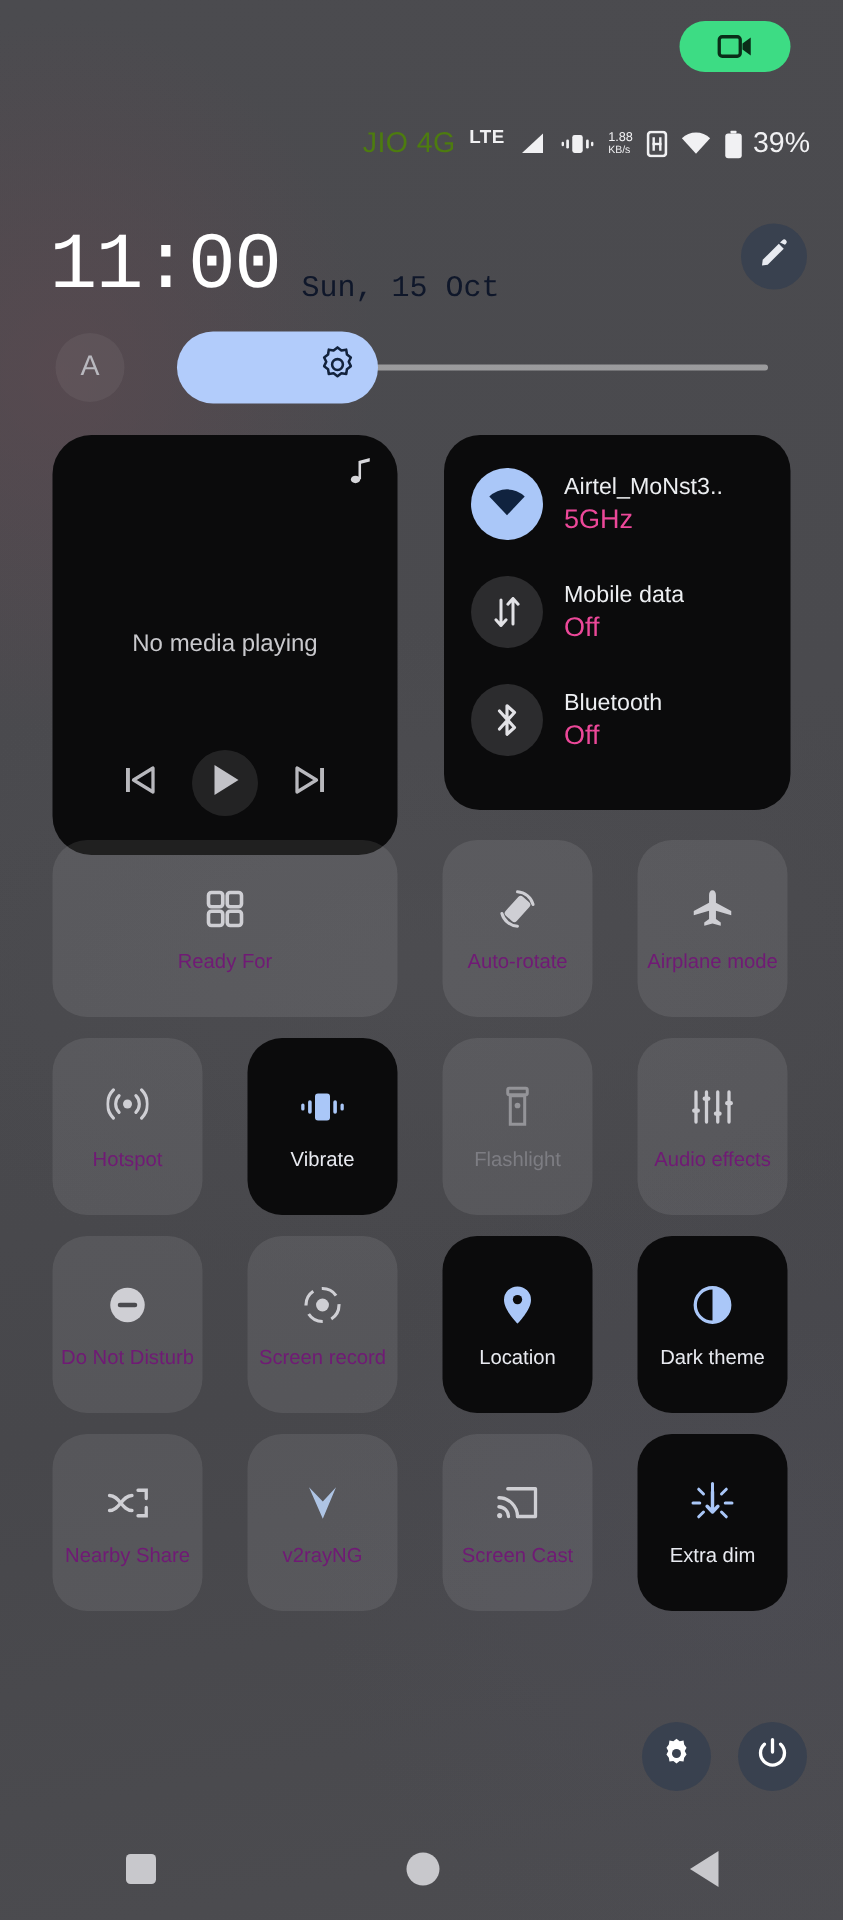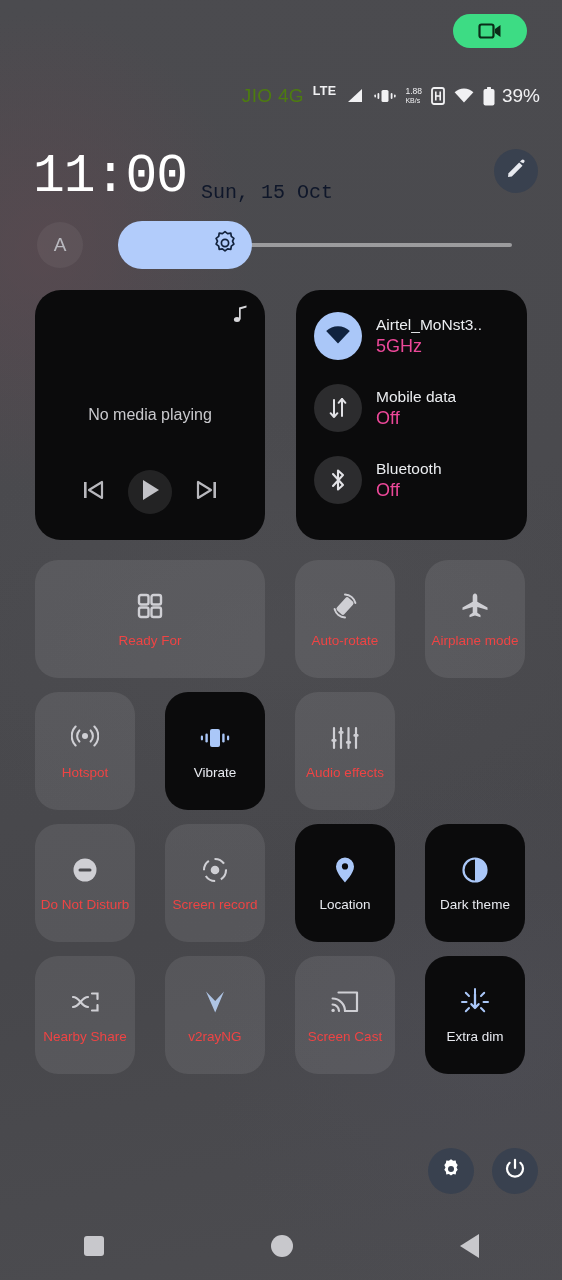--- a/index.html
+++ b/index.html
@@ -81,21 +81,21 @@
     padding-right: 14px;
   }
 
   
   .bigtiles {
     position: absolute; top: 290px; left: 35px;
     width: 492px; height: 250px;
     display: flex; gap: 31px;
   }
   .media-tile {
-    width: 230px; height: 250px; border-radius: 26px;
+    width: 230px; height: 280px; border-radius: 26px;
     background: #0b0b0c; position: relative;
   }
   .media-note { position: absolute; top: 14px; right: 16px; }
   .media-text {
     position: absolute; top: 0; left:0; right:0; bottom: 0;
     display:flex; align-items:center; justify-content:center;
     font-size: 16px; color: #c9c9cd;
   }
   .media-ctrls {
     position:absolute; bottom: 26px; left: 0; right: 0;
@@ -131,21 +131,21 @@
   .grid-row { display: flex; gap: 30px; margin-bottom: 14px; height: 118px; }
   .tile {
     width: 100px; height: 118px; border-radius: 23px;
     background: rgba(255,255,255,0.085);
     display:flex; flex-direction: column; align-items:center; justify-content:center;
     gap: 12px; overflow: hidden;
   }
   .tile.wide { width: 230px; }
   .tile.on { background: #0b0b0c; }
   .tile-label {
-    font-size: 13.5px; color: #ef4444; white-space: nowrap;
+    font-size: 13.5px; color: #701a75; white-space: nowrap;
     max-width: 100%; padding: 0 3px;
   }
   .tile.on .tile-label { color: #e8eaf0; }
   .tile.disabled .tile-label { color: #7d7d83; }
   .tile.disabled svg { opacity: .5; }
   .tile-ic { height: 30px; display:flex; align-items:center; justify-content:center; }
 
   
   .footer {
     position: absolute; top: 1148px; right: 24px;
@@ -381,20 +381,30 @@
         <svg width="32" height="26" viewBox="0 0 32 26">
             <rect x="11" y="4" width="10" height="18" rx="2" fill="#aac7f8"></rect>
             <rect x="6.4" y="8.5" width="2.4" height="9" rx="1.2" fill="#aac7f8"></rect>
             <rect x="1.8" y="10.6" width="2.2" height="4.8" rx="1.1" fill="#aac7f8"></rect>
             <rect x="23.2" y="8.5" width="2.4" height="9" rx="1.2" fill="#aac7f8"></rect>
             <rect x="28" y="10.6" width="2.2" height="4.8" rx="1.1" fill="#aac7f8"></rect>
           </svg>
       </span>
       <span class="tile-label">Vibrate</span>
     </div>
+    <div class="tile disabled">
+      <span class="tile-ic">
+        <svg width="20" height="28" viewBox="0 0 20 28">
+            <rect x="3.5" y="1.5" width="13" height="4.4" rx="1" fill="none" stroke="#cfcfd4" stroke-width="2"></rect>
+            <path d="M5.2 6.5 L14.8 6.5 L14.8 25.5 L5.2 25.5 Z" fill="none" stroke="#cfcfd4" stroke-width="2"></path>
+            <circle cx="10" cy="13" r="1.9" fill="#cfcfd4"></circle>
+          </svg>
+      </span>
+      <span class="tile-label">Flashlight</span>
+    </div>
     <div class="tile">
       <span class="tile-ic">
         <svg width="30" height="28" viewBox="0 0 30 28">
             <g stroke="#cfcfd4" stroke-width="2.2" stroke-linecap="round">
               <path d="M4 4 V24"></path>
               <path d="M11 4 V24"></path>
               <path d="M18.5 4 V24"></path>
               <path d="M26 4 V24"></path>
             </g>
             <g fill="#cfcfd4">

